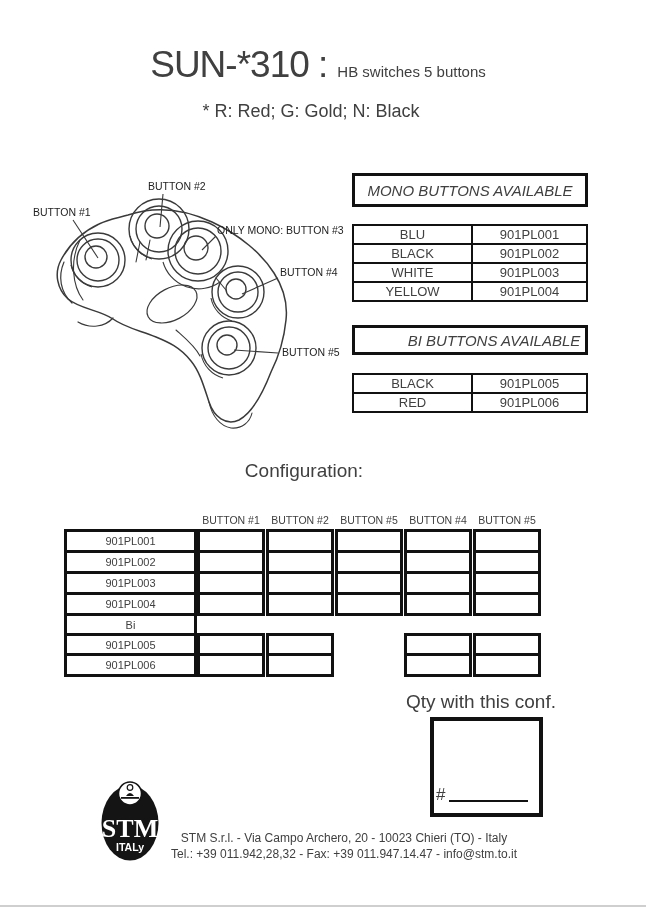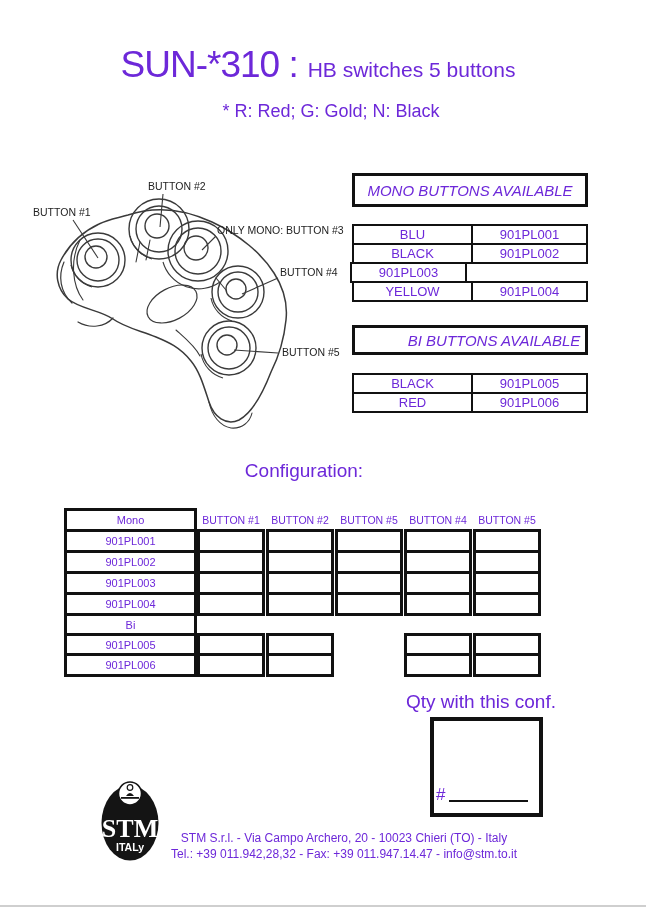--- a/index.html
+++ b/index.html
@@ -1,24 +1,24 @@
 <!DOCTYPE html>
 <html><head>
 <meta charset="utf-8">
 <style>
   html,body{margin:0;padding:0;background:#fff;}
   .page{
     position:relative;width:646px;height:912px;background:#ffffff;overflow:hidden;
-    font-family:"Liberation Sans",sans-serif;color:#6d28d9;
+    font-family:"Liberation Sans",sans-serif;color:#404040;
   }
   
   .title-row{position:absolute;top:44px;left:0;width:636px;display:flex;justify-content:center;align-items:baseline;gap:10px;}
   .t-main{font-size:37px;letter-spacing:-1px;}
-  .t-sub{font-size:21px;}
-  .legend{position:absolute;top:101px;left:0;width:622px;text-align:center;font-size:18px;margin-left:20px;}
+  .t-sub{font-size:15px;}
+  .legend{position:absolute;top:101px;left:0;width:622px;text-align:center;font-size:18px;}
   
   .diagram{position:absolute;left:20px;top:170px;}
   .diagram text{font-family:"Liberation Sans",sans-serif;font-size:10.5px;fill:#222;}
   
   .avail-title{position:absolute;left:352px;width:236px;border:3px solid #111;box-sizing:border-box;
     display:flex;align-items:center;justify-content:center;font-size:15px;background:#fff;font-style:italic;}
   .avail-table{position:absolute;left:352px;width:236px;}
   .at-row{display:flex;}
   .at-row + .at-row{margin-top:-2px;}
   .at-cell{border:2px solid #111;box-sizing:border-box;height:21px;display:flex;align-items:center;justify-content:center;font-size:13px;background:#fff;}
@@ -110,20 +110,21 @@
   <div class="avail-table" style="top:224px;">
     <div class="at-row">
       <div class="at-cell at-c1">BLU</div>
       <div class="at-cell at-c2">901PL001</div>
     </div>
     <div class="at-row">
       <div class="at-cell at-c1">BLACK</div>
       <div class="at-cell at-c2">901PL002</div>
     </div>
     <div class="at-row">
+      <div class="at-cell at-c1">WHITE</div>
       <div class="at-cell at-c2">901PL003</div>
     </div>
     <div class="at-row">
       <div class="at-cell at-c1">YELLOW</div>
       <div class="at-cell at-c2">901PL004</div>
     </div>
   </div>
 
   <div class="avail-title" style="top:325px;height:30px;padding-left:48px;">BI BUTTONS AVAILABLE</div>
   <div class="avail-table" style="top:373px;">
@@ -132,21 +133,20 @@
       <div class="at-cell at-c2">901PL005</div>
     </div>
     <div class="at-row">
       <div class="at-cell at-c1">RED</div>
       <div class="at-cell at-c2">901PL006</div>
     </div>
   </div>
 
   <div class="cfg-heading">Configuration:</div>
 
-  <div class="cfg-label" style="top:508px;">Mono</div>
   <div class="cfg-cells" style="top:508px;">
     <div class="cfg-head">BUTTON #1</div>
     <div class="cfg-head">BUTTON #2</div>
     <div class="cfg-head">BUTTON #5</div>
     <div class="cfg-head">BUTTON #4</div>
     <div class="cfg-head">BUTTON #5</div>
   </div>
 
   <div class="cfg-label" style="top:529px;">901PL001</div>
   <div class="cfg-cells" style="top:529px;">

